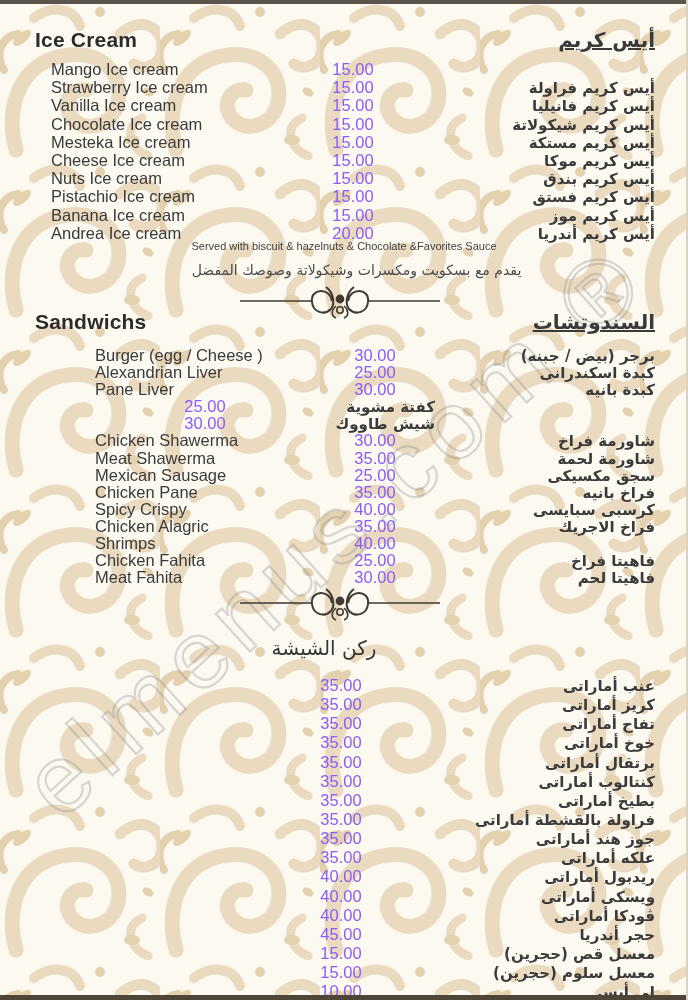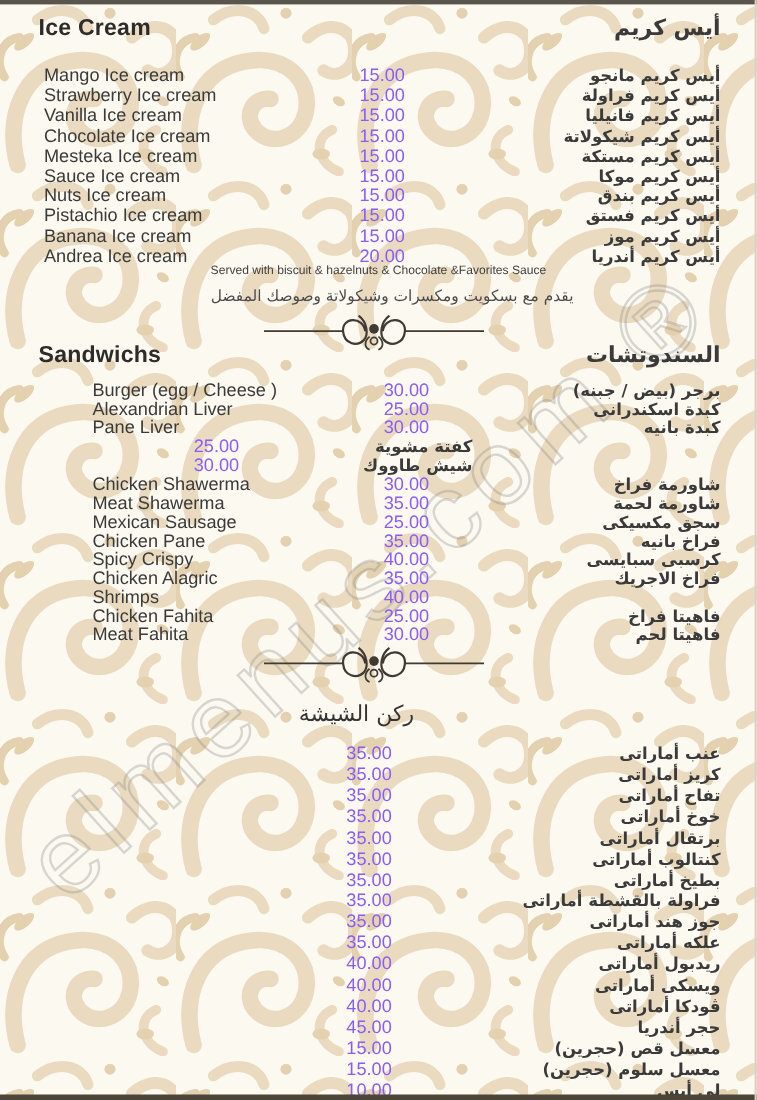--- a/index.html
+++ b/index.html
@@ -16,23 +16,23 @@
   .bg-svg { position: absolute; inset: 0; z-index: 0; }
   .edge-top    { position: absolute; top: 0; left: 0; right: 0; height: 4px; background: #5a554c; z-index: 3; }
   .edge-bottom { position: absolute; bottom: 0; left: 0; right: 0; height: 5px; background: #4c4538; z-index: 3; }
   .edge-right  { position: absolute; top: 0; right: 0; bottom: 0; width: 2px; background: #d9d2c3; z-index: 3; }
 
   .content { position: absolute; inset: 0; z-index: 2; }
 
   .sec-head { position: absolute; left: 35px; right: 33px; display: flex; justify-content: space-between; align-items: baseline; }
   .en-title { margin: 0; font-size: 21px; font-weight: bold; color: #2e2c2a; letter-spacing: 0.2px; }
   .ar-title { margin: 0; font-size: 20px; font-weight: bold; color: #3a3a3a;
-              font-family: "DejaVu Sans", sans-serif; direction: rtl; }
-
-  .list { position: absolute; left: 40px; right: 33px; }
+              font-family: "DejaVu Sans", sans-serif; direction: rtl; text-decoration: underline; }
+
+  .list { position: absolute; left: 51px; right: 33px; }
   .row { display: grid; grid-template-columns: 1fr 120px 1fr; align-items: baseline; }
   .row .en    { text-align: left;  font-size: 16.5px; color: #3a3a3a; white-space: nowrap; }
   .row .price { text-align: center; font-size: 16.5px; color: #8b5cf6; }
   .row .ar    { text-align: right; direction: rtl; font-size: 15px; font-weight: bold;
                 font-family: "DejaVu Sans", sans-serif; color: #3a3a3a; white-space: nowrap; }
   .list-ice    .row { height: 18.2px; }
   .list-sand   .row { height: 17.1px; margin-left: 44px; }
   .list-shisha .row { height: 19.15px; }
   .list-shisha .price { transform: translateX(-12px); }
 
@@ -42,21 +42,21 @@
              font-size: 14px; color: #4a4a4a; direction: rtl;
              font-family: "DejaVu Sans", sans-serif; }
 
   .divider { position: absolute; left: 50%; transform: translateX(-52%); }
 
   .shisha-head { position: absolute; left: 0; right: 40px; margin: 0; text-align: center;
                  font-size: 20px; font-weight: normal; direction: rtl;
                  font-family: "DejaVu Sans", sans-serif; color: #353535; }
 
   
-  #ice-head     { top: 13px; }
+  #ice-head     { top: 28px; }
   #ice-list     { top: 60px; }
   #ice-note-en  { top: 240px; }
   #ice-note-ar  { top: 262px; padding-left: 25px; }
   #divider-1    { top: 286px; }
   #sand-head    { top: 310px; }
   #sand-list    { top: 346px; }
   #divider-2    { top: 588px; }
   #shisha-head  { top: 636px; }
   #shisha-list  { top: 676px; }
 </style>
@@ -99,21 +99,20 @@
     <div class="sec-head" id="ice-head">
       <h2 class="en-title">Ice Cream</h2>
       <h2 class="ar-title">أيس كريم</h2>
     </div>
 
     <div class="list list-ice" id="ice-list">
 
         <div class="row">
           <span class="en">Mango Ice cream</span>
           <span class="price">15.00</span>
-          <span class="ar">أيس كريم مانجو</span>
         </div>
 
         <div class="row">
           <span class="en">Strawberry Ice cream</span>
           <span class="price">15.00</span>
           <span class="ar">أيس كريم فراولة</span>
         </div>
 
         <div class="row">
           <span class="en">Vanilla Ice cream</span>
@@ -127,21 +126,21 @@
           <span class="ar">أيس كريم شيكولاتة</span>
         </div>
 
         <div class="row">
           <span class="en">Mesteka Ice cream</span>
           <span class="price">15.00</span>
           <span class="ar">أيس كريم مستكة</span>
         </div>
 
         <div class="row">
-          <span class="en">Sauce Ice cream</span>
+          <span class="en">Cheese Ice cream</span>
           <span class="price">15.00</span>
           <span class="ar">أيس كريم موكا</span>
         </div>
 
         <div class="row">
           <span class="en">Nuts Ice cream</span>
           <span class="price">15.00</span>
           <span class="ar">أيس كريم بندق</span>
         </div>
 

